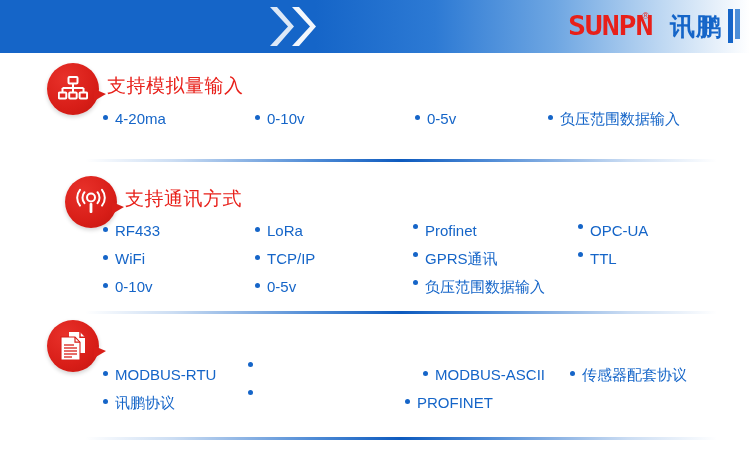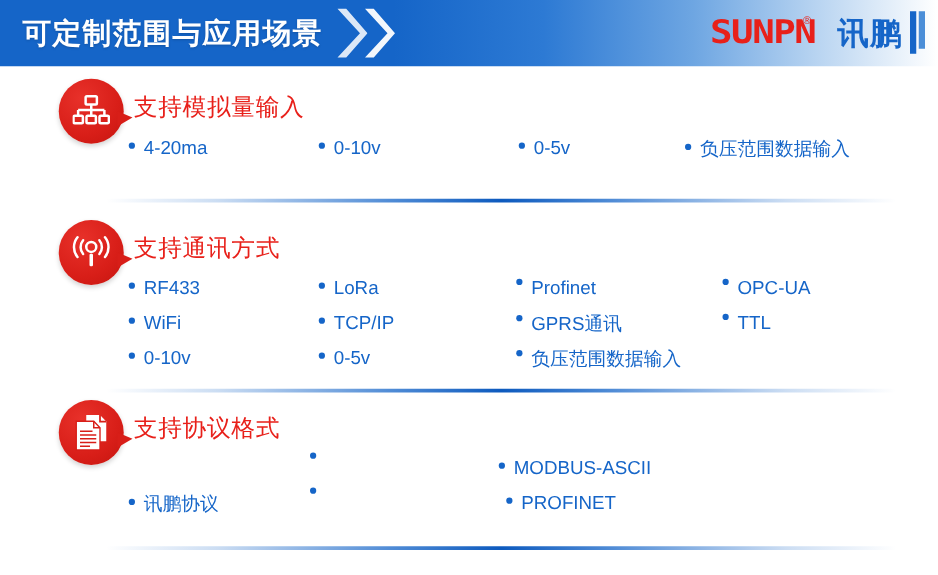--- a/index.html
+++ b/index.html
@@ -54,21 +54,21 @@
     font-size:25px;font-weight:bold;color:#1565c8;
     margin-left:22px;letter-spacing:1px;
   }
   .logo-bars{display:flex;margin-left:6px;gap:2px;align-items:flex-start;}
   .logo-bars i{display:block;width:5px;height:34px;background:#1565c8;}
   .logo-bars i:nth-child(2){background:#4b8ed8;height:30px;}
 
   
   .section{position:absolute;left:0;width:700px;}
   .sec1{top:63px;}
-  .sec2{top:176px;}
+  .sec2{top:176px;padding-left:18px;}
   .sec3{top:320px;}
 
   .sec-head{position:relative;height:46px;}
 
   .icon-badge{
     position:absolute;left:47px;top:0;
     width:52px;height:52px;border-radius:50%;
     background:radial-gradient(circle at 35% 30%,#e8312a 0%,#d81e18 60%,#c4150f 100%);
     box-shadow:0 2px 4px rgba(0,0,0,.18);
     display:flex;align-items:center;justify-content:center;
@@ -121,21 +121,20 @@
     border-radius:2px;
   }
   .div1{top:159px;}
   .div2{top:311px;}
   .div3{top:437px;}
 </style>
 </head>
 <body>
 
 <div class="banner">
-  <div class="banner-title">可定制范围与应用场景</div>
 
   <div class="chev chev1">
     <svg width="26" height="43" viewBox="0 0 26 43">
       <path d="M2 2 L20 21.5 L2 41 L9 41 L26 21.5 L9 2 Z" fill="#ffffff" opacity="0.85"></path>
     </svg>
   </div>
   <div class="chev chev2">
     <svg width="26" height="43" viewBox="0 0 26 43">
       <path d="M2 2 L20 21.5 L2 41 L9 41 L26 21.5 L9 2 Z" fill="#ffffff" opacity="0.95"></path>
     </svg>
@@ -271,32 +270,39 @@
         <path d="M16 6 L16 11.2 L21 11.2" fill="none" stroke="#d81e18" stroke-width="1.2"></path>
         <g stroke="#d81e18" stroke-width="1.3">
           <path d="M5 14 H15"></path>
             <path d="M5 17 H18"></path>
             <path d="M5 20 H18"></path>
           <path d="M5 23 H18"></path>
             <path d="M5 26 H13"></path>
         </g>
       </svg>
     </div>
-    <div class="sec-title">支持协议格式</div>
   </div>
 
   <div class="rows">
     <div class="row">
+      <span class="item" style="left:103px">
+        <span class="dot"></span>
+        <span>MODBUS-RTU</span>
+      </span>
       <span class="item" style="left:248px">
         <span class="dot"></span>
       </span>
-      <span class="item" style="left:399px">
+      <span class="item" style="left:423px">
         <span class="dot"></span>
         <span>MODBUS-ASCII</span>
       </span>
+      <span class="item" style="left:570px">
+        <span class="dot"></span>
+        <span>传感器配套协议</span>
+      </span>
     </div>
     <div class="row">
       <span class="item" style="left:103px">
         <span class="dot"></span>
         <span>讯鹏协议</span>
       </span>
       <span class="item" style="left:248px">
         <span class="dot"></span>
       </span>
       <span class="item" style="left:405px">

